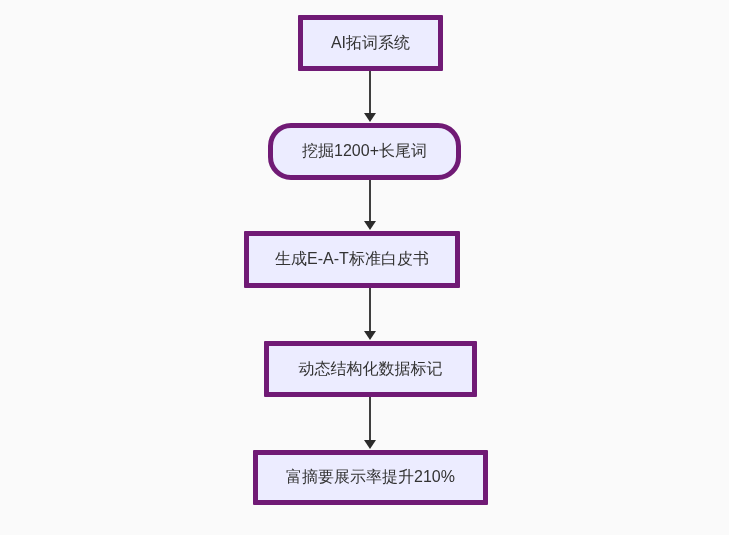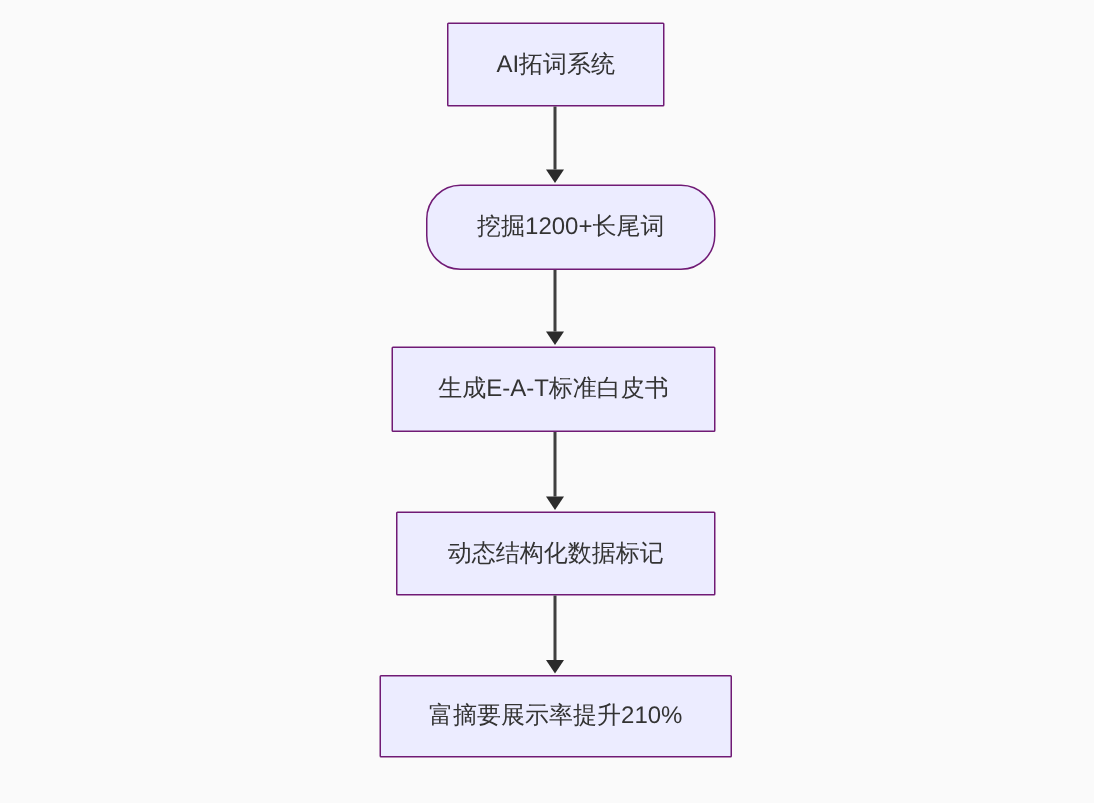--- a/index.html
+++ b/index.html
@@ -12,21 +12,21 @@
     position: relative;
     width: 729px;
     height: 535px;
     background: #fafafa;
     overflow: hidden;
   }
   .flow-node {
     position: absolute;
     box-sizing: border-box;
     background: #ECECFF;
-    border: 1px solid #701a75;
+    border: 5px solid #701a75;
     border-radius: 1px;
     display: flex;
     align-items: center;
     justify-content: center;
     font-size: 16px;
     color: #333333;
     white-space: nowrap;
   }
   .flow-arrow {
     position: absolute;
@@ -42,22 +42,22 @@
   }
   .arrow-head {
     width: 0;
     height: 0;
     border-left: 6px solid transparent;
     border-right: 6px solid transparent;
     border-top: 9px solid #2b2b2b;
   }
   
   #node-0 { left: 298px; top: 15px;  width: 145px; height: 56px; }
-  #node-1 { left: 284px; top: 123px; width: 193px; height: 57px; border-radius: 23px; }
-  #node-2 { left: 261px; top: 231px; width: 216px; height: 57px; }
+  #node-1 { left: 268px; top: 123px; width: 193px; height: 57px; border-radius: 23px; }
+  #node-2 { left: 244px; top: 231px; width: 216px; height: 57px; }
   #node-3 { left: 264px; top: 341px; width: 213px; height: 56px; font-family: Liberation Serif, serif; }
   #node-4 { left: 253px; top: 450px; width: 235px; height: 55px; text-align: center; }
   
   #edge-0 { left: 364px; top: 71px;  height: 51px; }
   #edge-1 { left: 364px; top: 180px; height: 50px; }
   #edge-2 { left: 364px; top: 288px; height: 52px; }
   #edge-3 { left: 364px; top: 397px; height: 52px; }
 </style>
 </head>
 <body>

